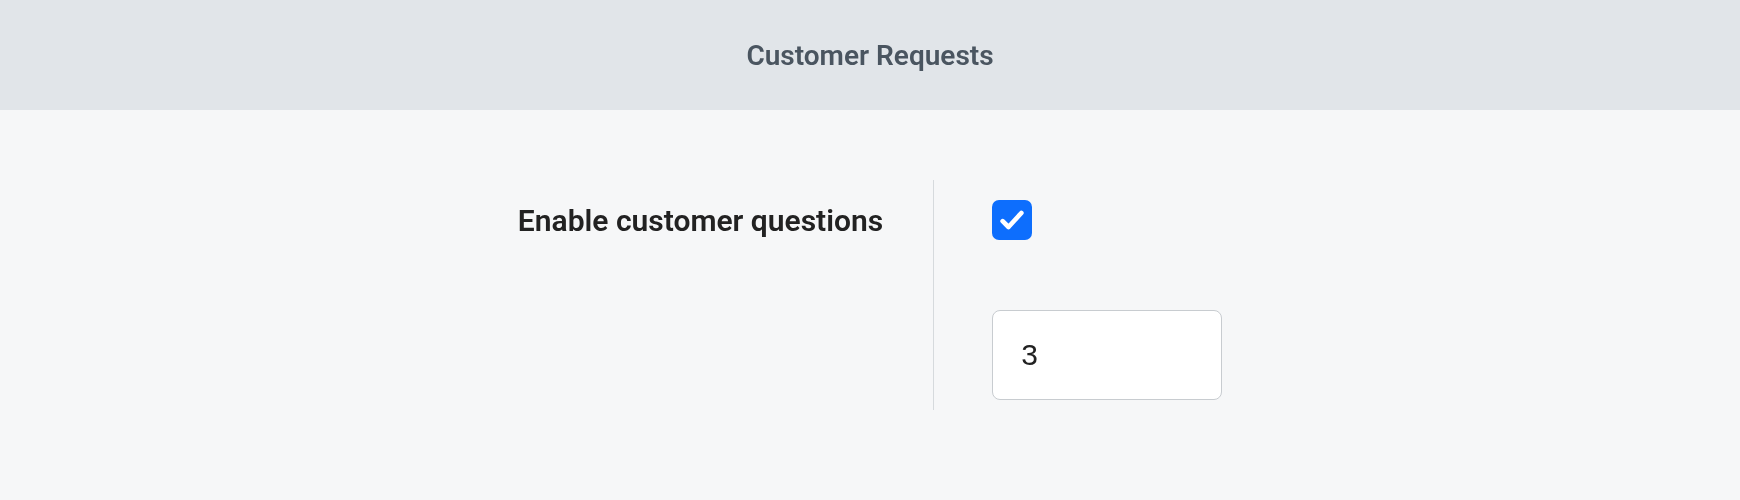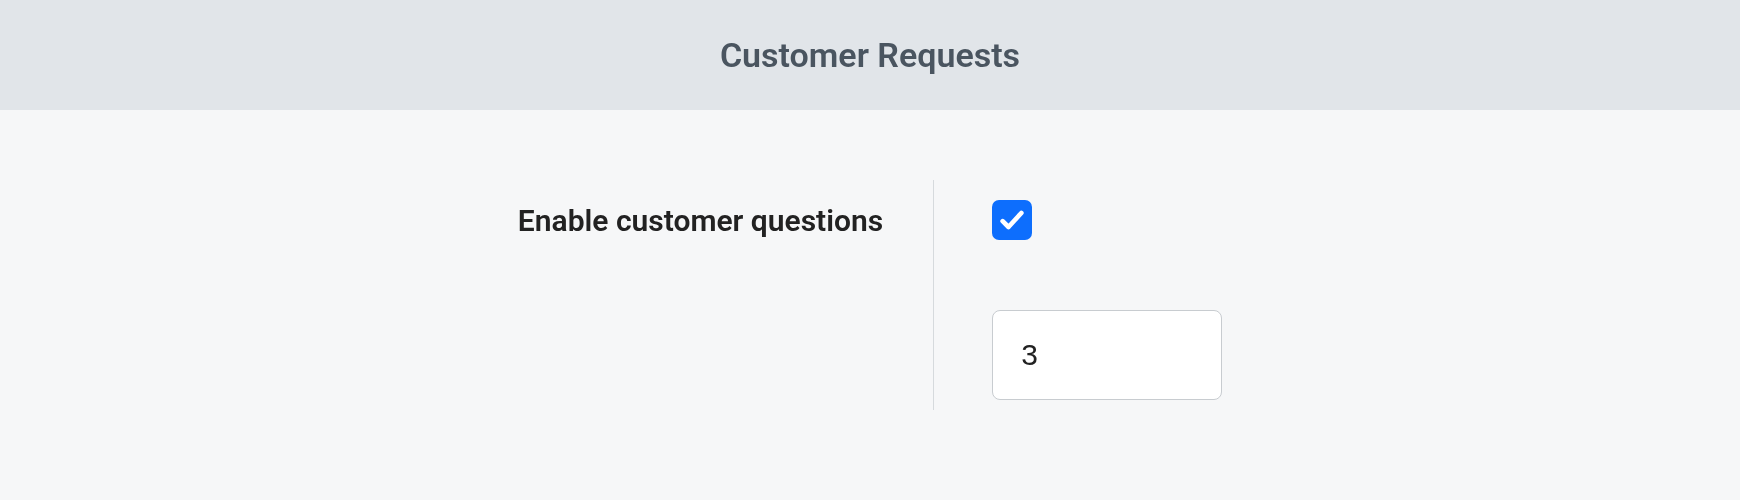--- a/index.html
+++ b/index.html
@@ -14,21 +14,21 @@
       height: 500px;
     }
     .header {
       background: #e1e5e9;
       height: 110px;
       display: flex;
       align-items: center;
       justify-content: center;
     }
     .header-title {
-      font-size: 34px;
+      font-size: 28px;
       font-weight: 600;
       color: #4a5560;
     }
     .content {
       display: flex;
       justify-content: center;
       padding-top: 70px;
     }
     .form-grid {
       display: grid;

